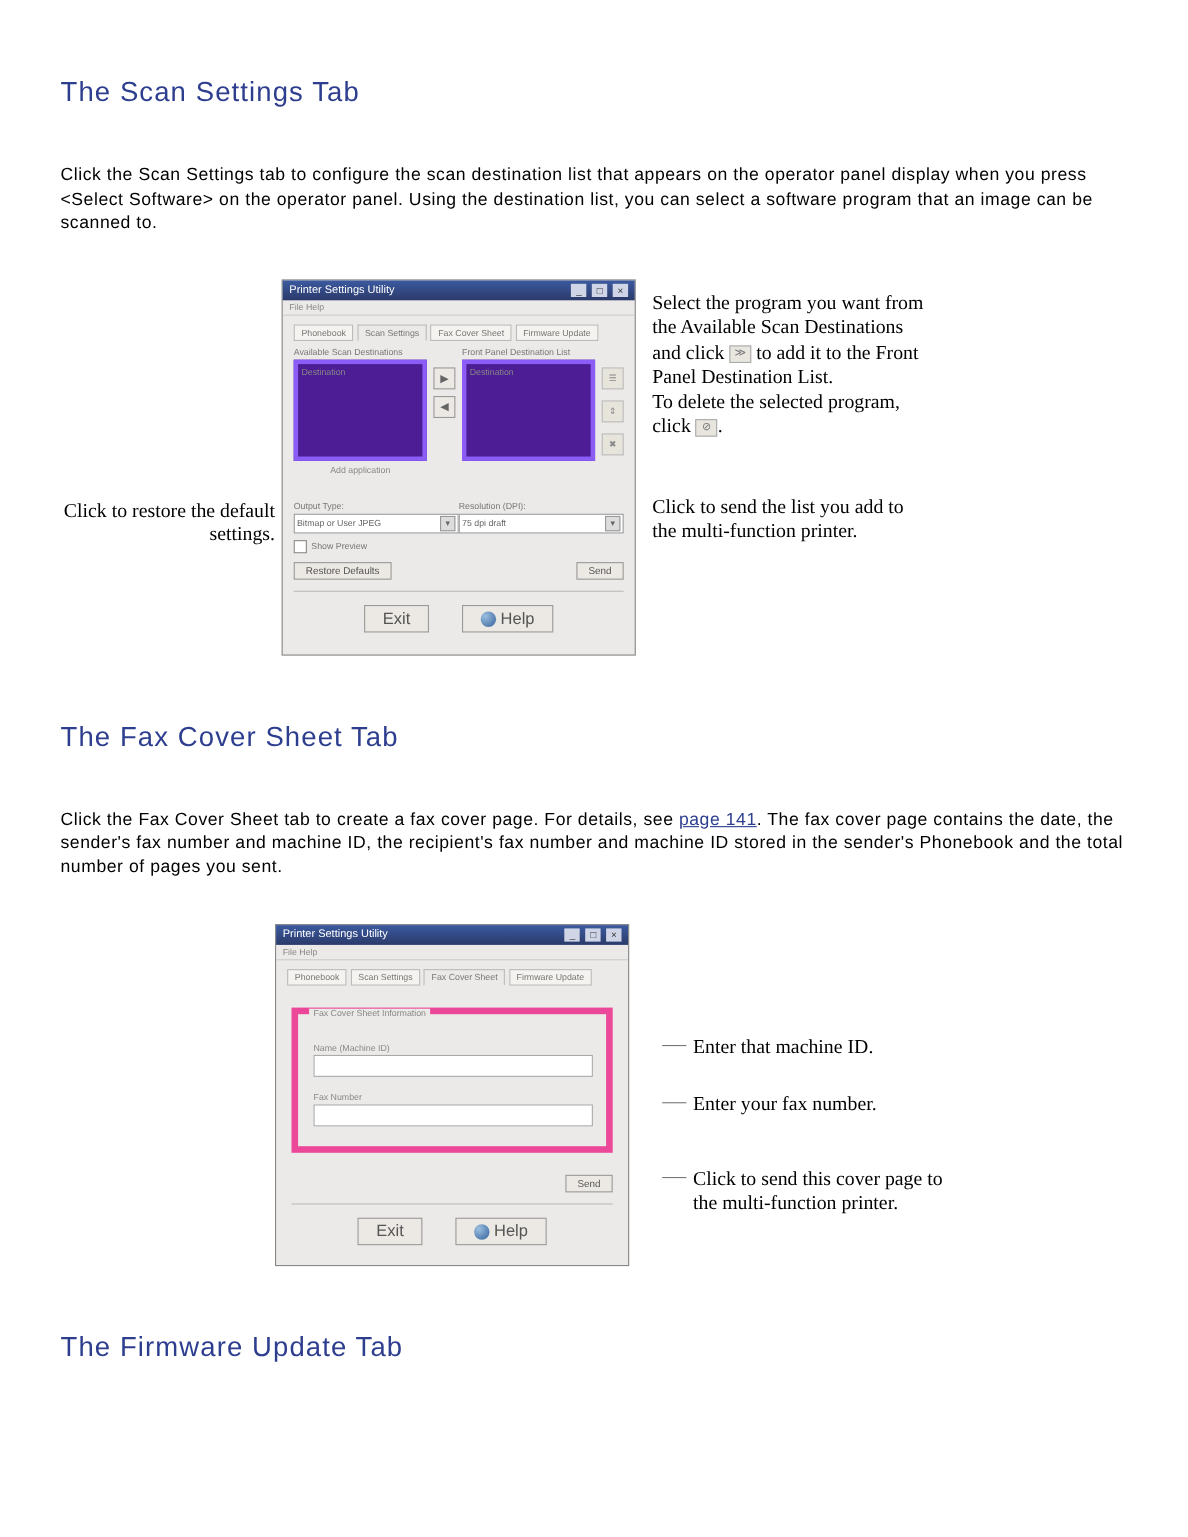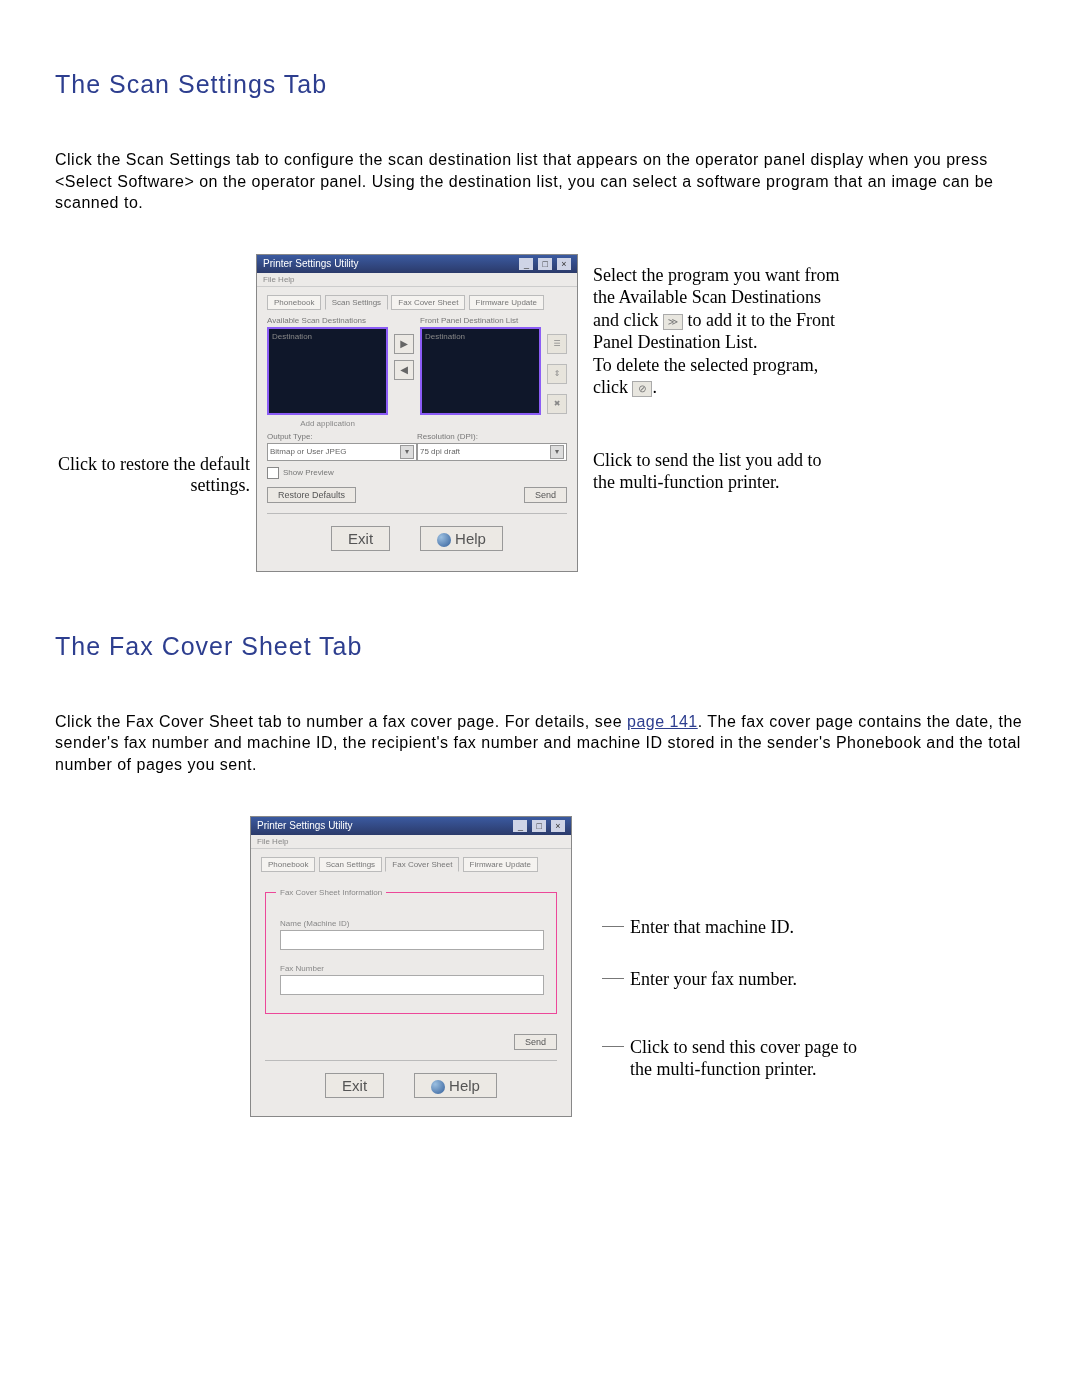--- a/index.html
+++ b/index.html
@@ -91,21 +91,21 @@
     padding: 4px 10px 10px 10px;
   }
   .lists-row {
     display: flex;
     gap: 6px;
     align-items: flex-start;
   }
   .list-col { flex:1; }
   .list-col .lbl { font-size:8px; color:#777; margin-bottom:2px; }
   .list-box {
-    background:#0f172a; border:2px solid #8b5cf6; height:78px;
+    background:#4c1d95; border:4px solid #8b5cf6; height:78px;
     font-size:8px; padding:3px; color:#888;
   }
   .arrow-col {
     display:flex; flex-direction:column; gap:6px; padding-top:18px;
   }
   .sq-btn {
     width:18px; height:18px;
     background: #ece9e4;
     border:1px solid #999;
     display:flex; align-items:center; justify-content:center;
@@ -115,21 +115,21 @@
     display:flex; flex-direction:column; gap:10px; padding-top:18px;
   }
   .side-icons .ic {
     width:18px; height:18px;
     background:#e7e4dc;
     border:1px solid #bbb;
     font-size:8px; color:#888;
     display:flex; align-items:center; justify-content:center;
   }
   .below-row {
-    display:flex; margin-top:4px;
+    display:flex; margin-top:24px;
   }
   .below-row .cell { flex:1; font-size:8px; color:#777;}
   .dropdown {
     margin-top:2px;
     background:#fff; border:1px solid #999;
     height:16px; display:flex; justify-content:space-between;
     align-items:center; padding:0 2px; font-size:8px; color:#666;
   }
   .dropdown .dd-btn {
     width:12px; height:12px; background:#ddd; border:1px solid #999;
@@ -172,21 +172,21 @@
     background:#e8e6df; border:1px solid #aaa; vertical-align:middle;
     font-size:10px; text-align:center; line-height:14px; color:#777;
   }
 
   
   .fax-row { display:flex; margin-bottom:60px; }
   .fax-left-spacer { width:195px; }
   .fax-window { width:320px; }
   .fax-body { padding:10px 14px 8px 14px; }
   .group-box {
-    border:1px solid #ec4899;
+    border:6px solid #ec4899;
     padding:14px 14px 18px 14px;
     margin-top:8px;
   }
   .group-title {
     font-size:8px; color:#888; position:relative; top:-20px; left:-4px;
     background:#eceae8; display:inline-block; padding:0 4px;
   }
   .field-label { font-size:8px; color:#888; margin-top:2px; }
   .text-input {
     background:#fff; border:1px solid #aaa; height:18px; width:100%;
@@ -305,21 +305,21 @@
         to add it to the Front Panel Destination List.<br>
         To delete the selected program, click
         <span class="inline-icon">⊘</span>.
       </div>
       <div>Click to send the list you add to the multi-function printer.</div>
     </div>
   </div>
 
   <h2 class="section-heading">The Fax Cover Sheet Tab</h2>
   <p class="body-text">
-    <span>Click the Fax Cover Sheet tab to number a fax cover page. For details, see </span><a href="#" class="page-link">page 141</a><span>. The fax cover page contains the date, the sender's fax number and machine ID, the recipient's fax number and machine ID stored in the sender's Phonebook and the total number of pages you sent.</span>
+    <span>Click the Fax Cover Sheet tab to create a fax cover page. For details, see </span><a href="#" class="page-link">page 141</a><span>. The fax cover page contains the date, the sender's fax number and machine ID, the recipient's fax number and machine ID stored in the sender's Phonebook and the total number of pages you sent.</span>
   </p>
 
   <div class="fax-row">
     <div class="fax-left-spacer"></div>
 
     <div class="window fax-window">
       <div class="titlebar">
         <span>Printer Settings Utility</span>
         <span class="btns">
           <span>_</span>
@@ -362,14 +362,15 @@
         <span class="hline"></span>
         <span>Enter your fax number.</span>
       </div>
       <div class="r3" style="display:flex;">
         <span class="hline"></span>
         <span>Click to send this cover page to the multi-function printer.</span>
       </div>
     </div>
   </div>
 
+  <h2 class="section-heading">The Firmware Update Tab</h2>
 
 </div>
 
 </body></html>

